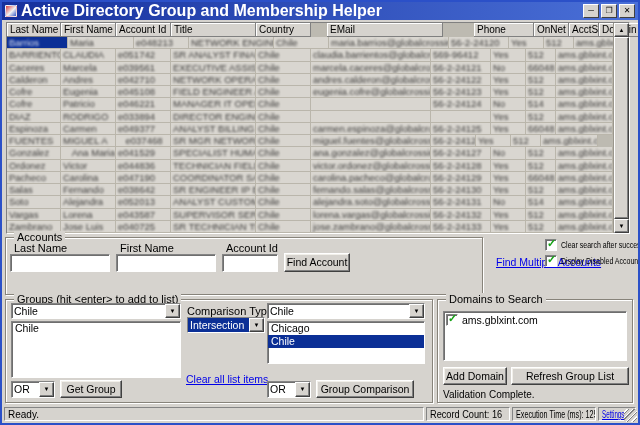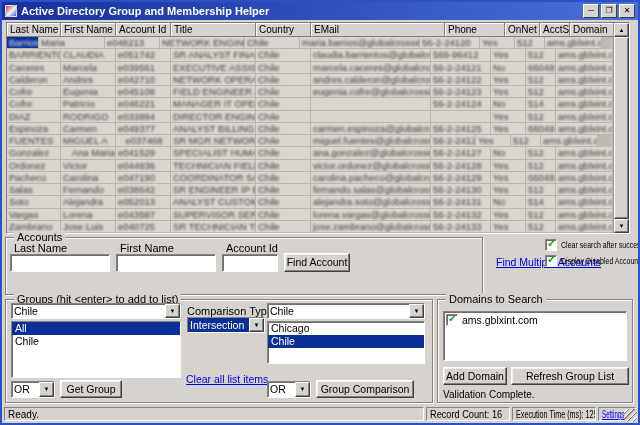--- a/index.html
+++ b/index.html
@@ -4,21 +4,21 @@
 <style>
   * { margin:0; padding:0; box-sizing:border-box; }
   html,body { width:640px; height:425px; background:#fff; font-family:"Liberation Sans",sans-serif; font-size:11px; }
   .window { position:relative; width:640px; height:425px; background:#d6d3ce; border:2px solid #2b50c8; overflow:hidden; }
 
   
   .titlebar { position:absolute; left:0; top:0; right:0; height:18px;
     background:linear-gradient(90deg,#16309c,#4a70d8); display:flex; align-items:center; padding:0 3px; }
   .title-icon { width:12px; height:12px; margin-right:4px; flex:0 0 auto;
     background:linear-gradient(135deg,#d94040 0%,#f2f2f2 55%,#3a5cc8 100%); border:1px solid rgba(255,255,255,.5); }
-  .title-text { color:#fff; font-weight:bold; font-size:11px; flex:1; white-space:nowrap; overflow:hidden; }
+  .title-text { color:#fff; font-weight:bold; font-size:16px; flex:1; white-space:nowrap; overflow:hidden; }
   .tbtn { width:16px; height:14px; margin-left:2px; background:#d6d3ce; border:1px solid;
     border-color:#fff #404040 #404040 #fff; font-size:8px; line-height:12px; text-align:center; color:#000; flex:0 0 auto; }
 
   
   .grid { position:absolute; left:4px; top:20px; width:624px; height:212px; background:#bdbab1;
     border:1px solid; border-color:#808080 #fff #fff #808080; }
   .grid-header { display:flex; height:14px; }
   .hcell { height:14px; background:#d6d3ce; border-right:1px solid #808080; border-bottom:1px solid #808080;
     box-shadow:inset 1px 1px 0 #fff; font-size:10px; padding:1px 0 0 3px; white-space:nowrap; overflow:hidden; flex:0 0 auto; }
   .grid-body { position:absolute; left:0; top:14px; right:16px; bottom:0; overflow:hidden; }
@@ -89,29 +89,29 @@
     <span class="tbtn">✕</span>
   </div>
 
   <div class="grid">
     <div class="grid-header" id="grid-header">
         <div class="hcell" style="width: 54px;">Last Name</div>
         <div class="hcell" style="width: 55px;">First Name</div>
         <div class="hcell" style="width: 55px;">Account Id</div>
         <div class="hcell" style="width: 85px;">Title</div>
         <div class="hcell" style="width: 55px;">Country</div>
-        <div class="hcell" style="width: 134px;">EMail</div>
-        <div class="hcell" style="width: 60px;">Phone</div>
+        <div class="hcell" style="width: 116px; margin-left: 16px;">EMail</div>
+        <div class="hcell" style="width: 60px; margin-left: 31px;">Phone</div>
         <div class="hcell" style="width: 35px;">OnNet</div>
         <div class="hcell" style="width: 30px;">AcctStat</div>
         <div class="hcell" style="width: 57px;">Domain</div>
       </div>
     <div class="grid-body" id="grid-body">
         <div class="grow">
-          <div class="gcell sel" style="width: 32px;"><span class="blurtxt">Barrios</span></div>
+          <div class="gcell sel" style="width: 61px;"><span class="blurtxt">Barrios</span></div>
           <div class="gcell" style="width: 66px;"><span class="blurtxt">Maria</span></div>
           <div class="gcell" style="width: 55px;"><span class="blurtxt">e048213</span></div>
           <div class="gcell" style="width: 85px;"><span class="blurtxt">NETWORK ENGINEER III</span></div>
           <div class="gcell" style="width: 55px;"><span class="blurtxt">Chile</span></div>
           <div class="gcell" style="width: 120px;"><span class="blurtxt">maria.barrios@globalcrossing.com</span></div>
           <div class="gcell" style="width: 60px;"><span class="blurtxt">56-2-24120</span></div>
           <div class="gcell" style="width: 35px;"><span class="blurtxt">Yes</span></div>
           <div class="gcell" style="width: 30px;"><span class="blurtxt">512</span></div>
           <div class="gcell" style="width: 57px;"><span class="blurtxt">ams.gblxint.com</span></div>
         </div>
@@ -329,21 +329,20 @@
   </div>
 
   <div class="gbox" style="left:3px; top:297px; width:428px; height:104px;">
     <span class="gtitle">Groups (hit &lt;enter&gt; to add to list)</span>
   </div>
   <div class="combo" style="left:9px; top:301px; width:170px; height:16px;">
     <span class="cval">Chile</span>
     <span class="cbtn">▼</span>
   </div>
   <div class="listbox" id="list1" style="left:9px; top:319px; width:170px; height:57px;">
-      <div class="litem lsel">All</div>
       <div class="litem">Chile</div>
     </div>
   <div class="combo" style="left:9px; top:379px; width:44px; height:17px;">
     <span class="cval">OR</span>
     <span class="cbtn">▼</span>
   </div>
   <div class="btn" style="left:58px; top:378px; width:62px; height:18px;">Get Group</div>
 
   <span class="lbl" style="left:185px; top:303px;">Comparison Type</span>
   <div class="combo focused" style="left:185px; top:315px; width:78px; height:16px;">

